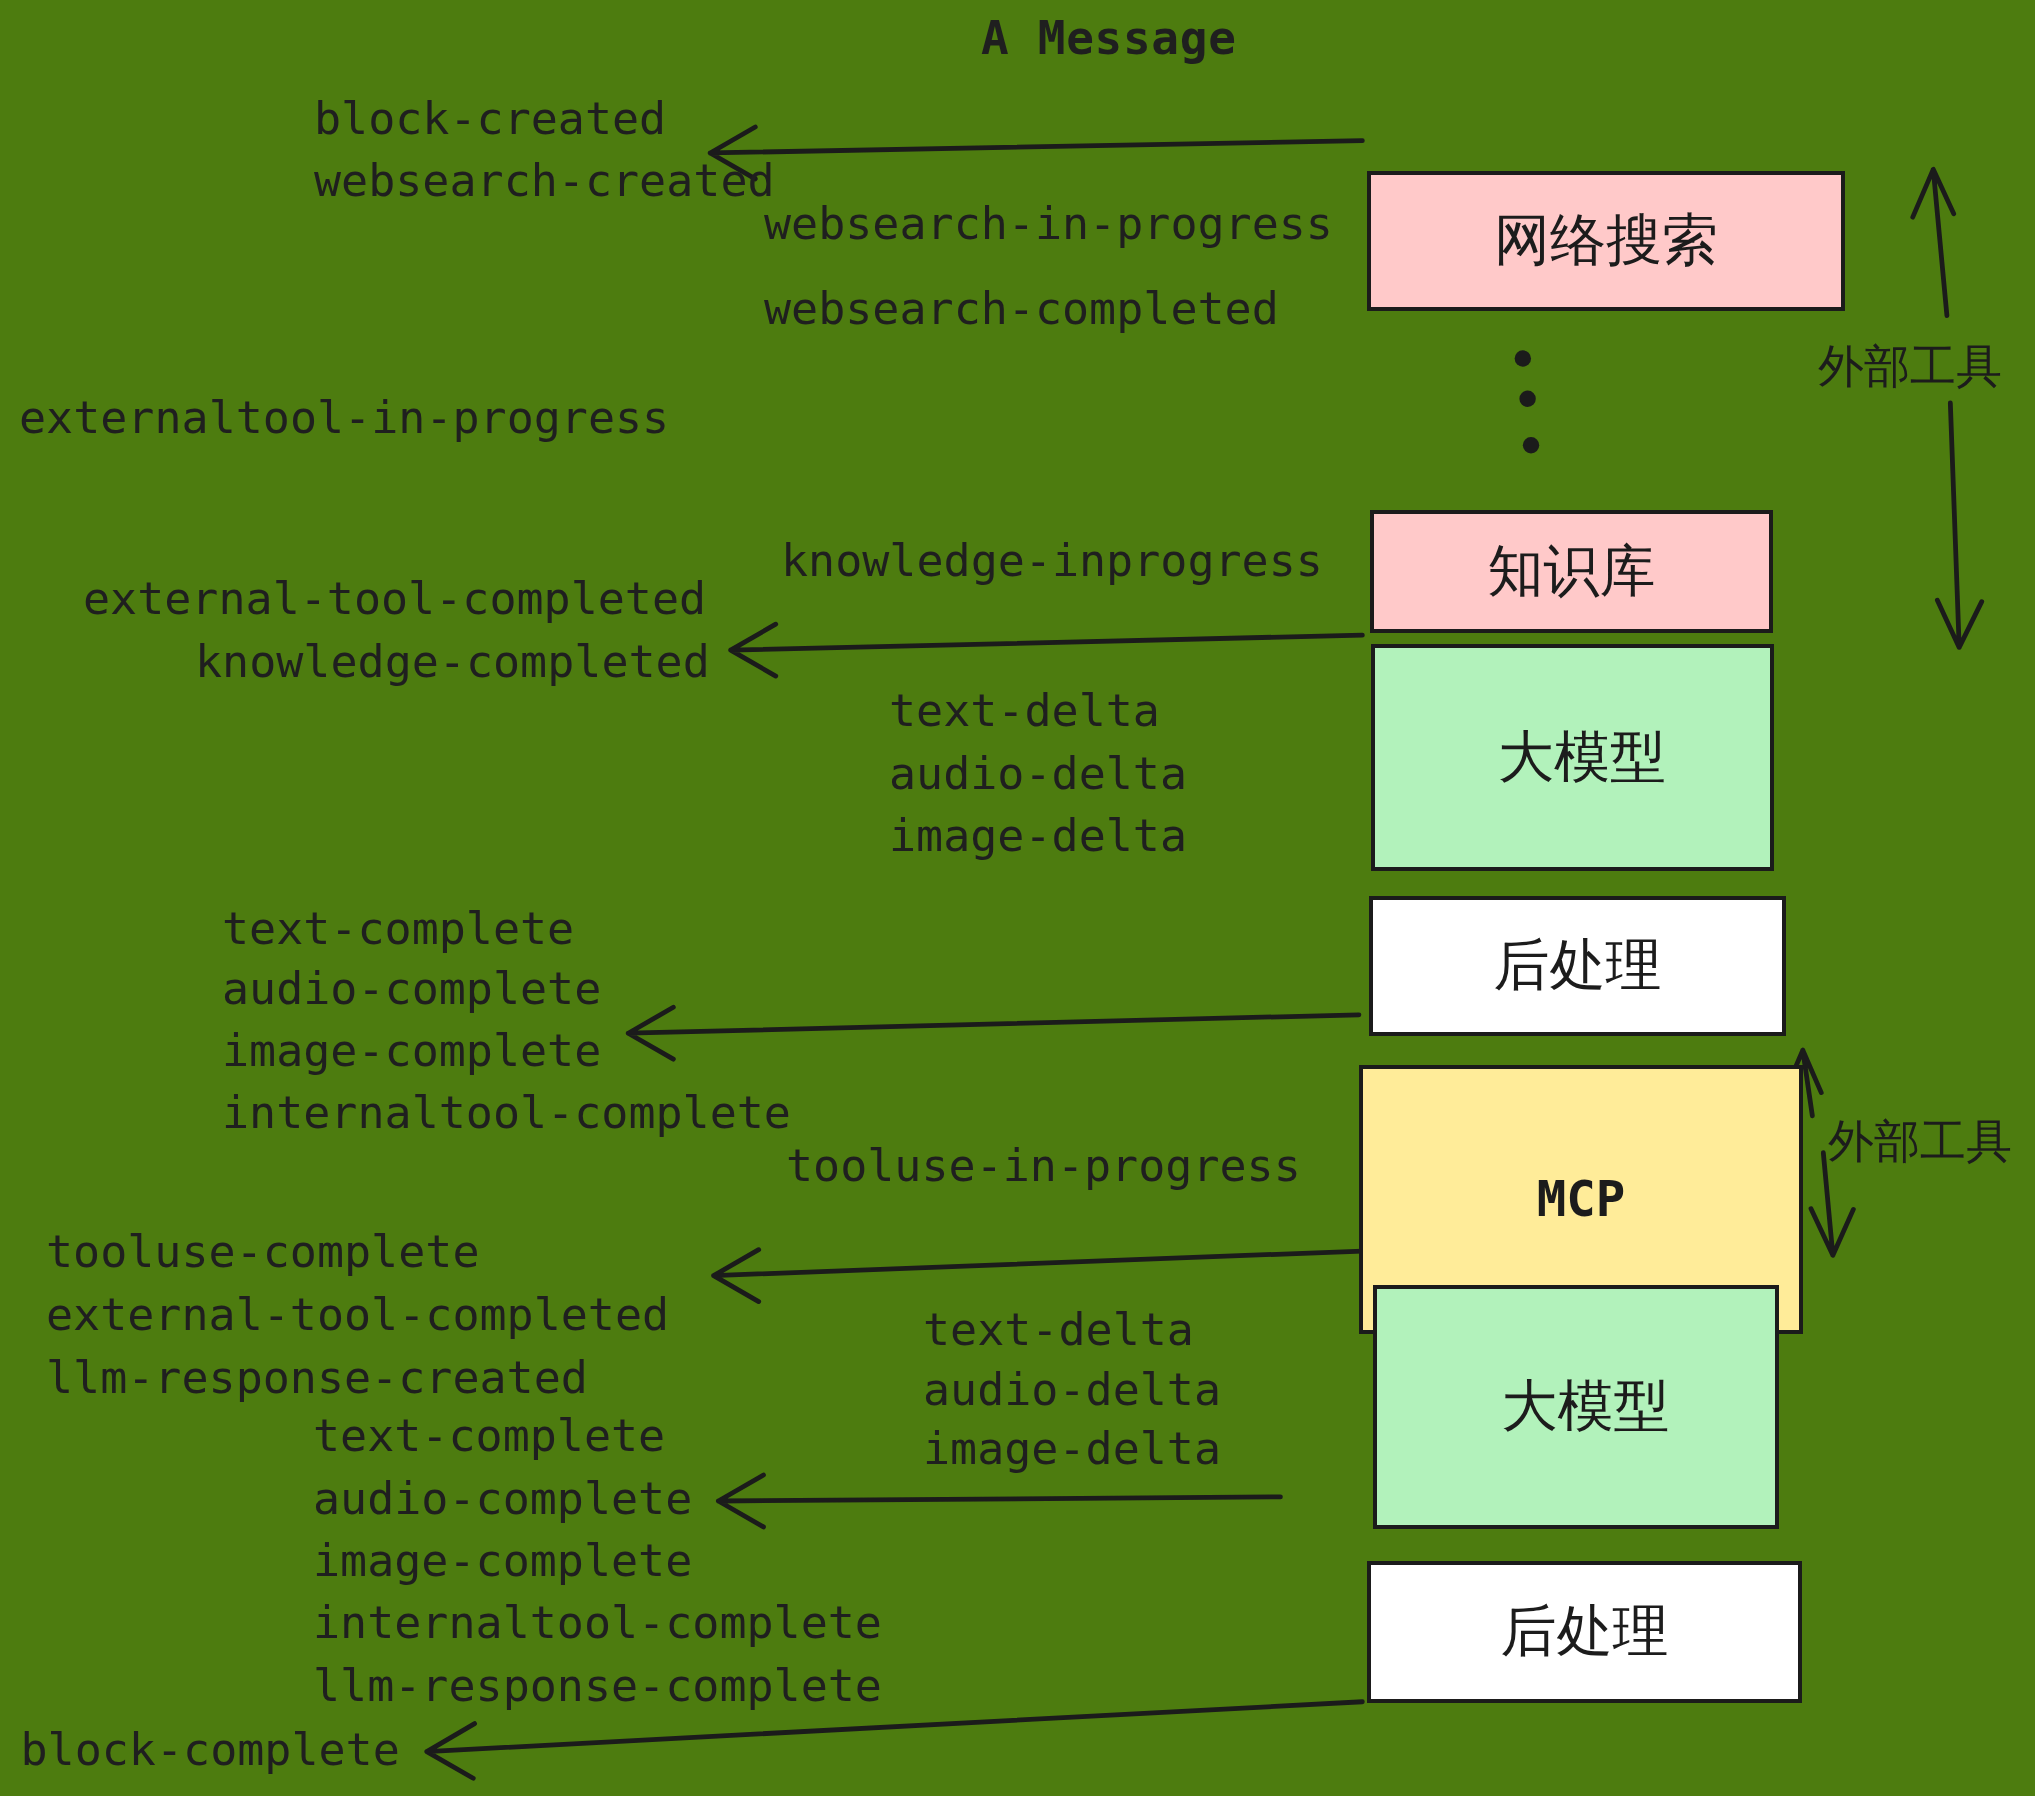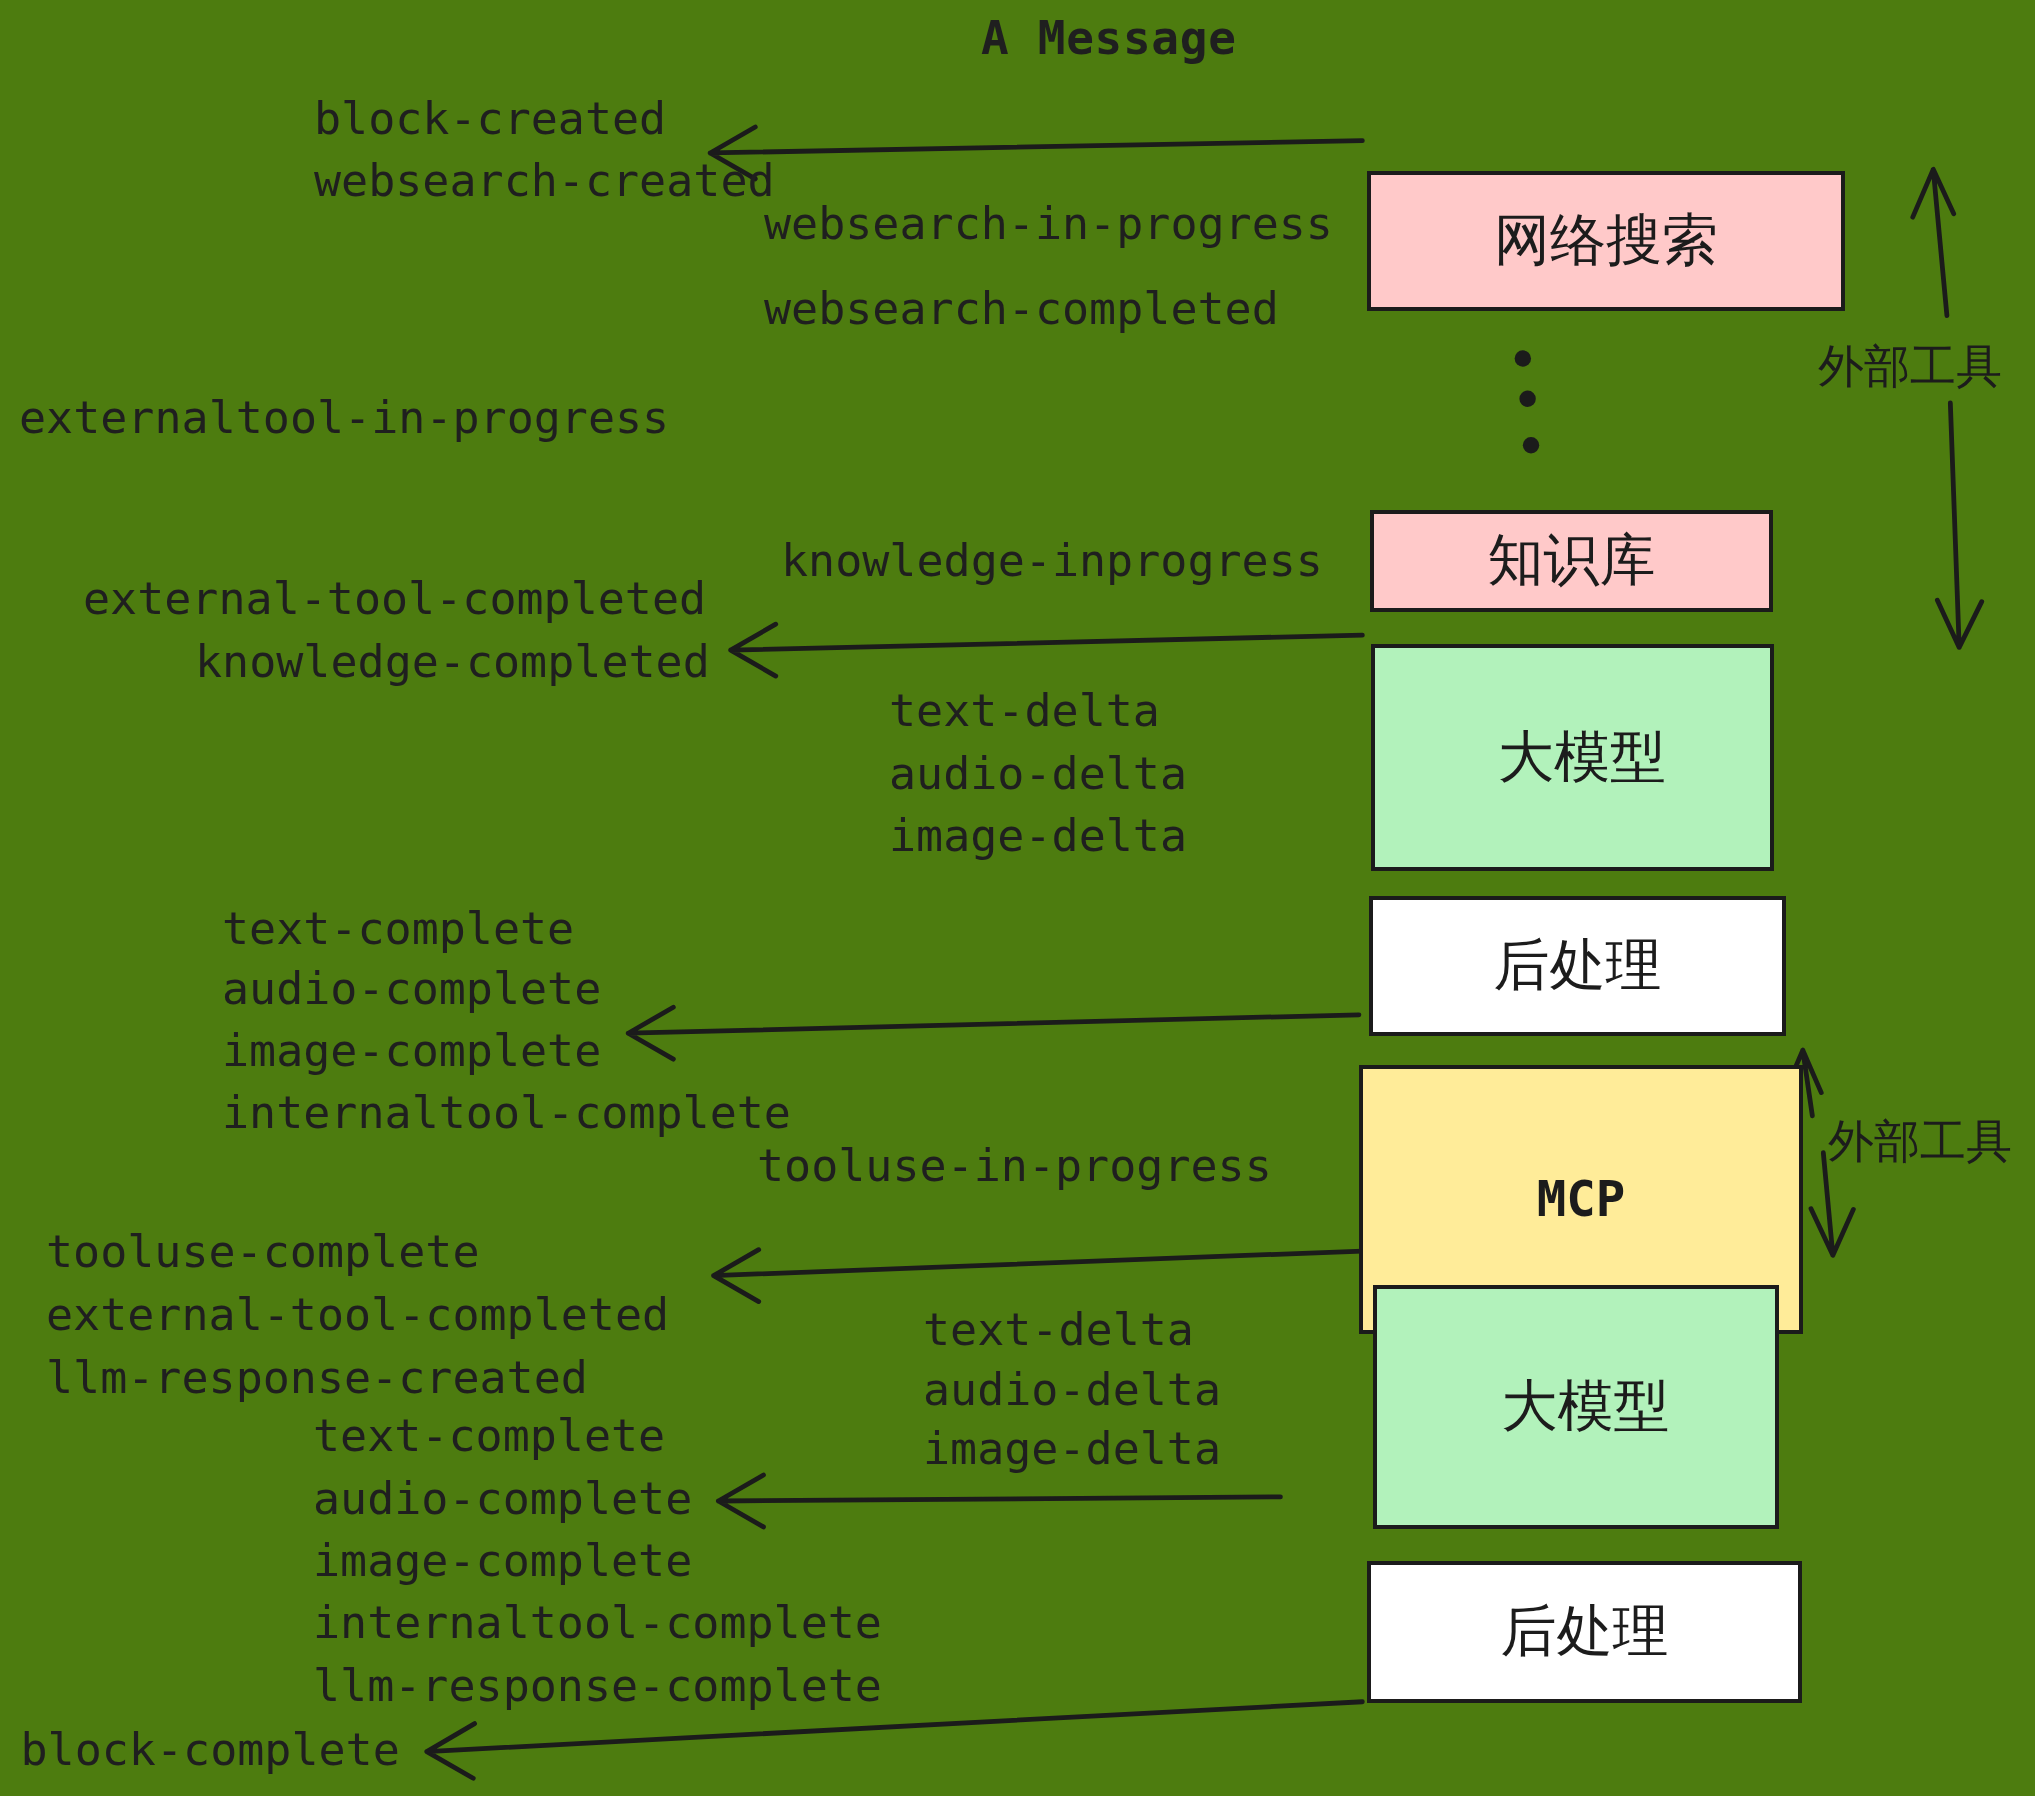--- a/index.html
+++ b/index.html
@@ -98,21 +98,21 @@
 
   <div class="ev" style="left:889px;top:688px">text-delta</div>
   <div class="ev" style="left:889px;top:751px">audio-delta</div>
   <div class="ev" style="left:889px;top:813px">image-delta</div>
 
   <div class="ev" style="left:222px;top:906px">text-complete</div>
   <div class="ev" style="left:222px;top:966px">audio-complete</div>
   <div class="ev" style="left:222px;top:1028px">image-complete</div>
   <div class="ev" style="left:222px;top:1090px">internaltool-complete</div>
 
-  <div class="ev" style="left:757px;top:1143px">tooluse-in-progress</div>
+  <div class="ev" style="left:786px;top:1143px">tooluse-in-progress</div>
 
   <div class="ev" style="left:46px;top:1229px">tooluse-complete</div>
   <div class="ev" style="left:46px;top:1292px">external-tool-completed</div>
   <div class="ev" style="left:46px;top:1355px">llm-response-created</div>
 
   <div class="ev" style="left:923px;top:1307px">text-delta</div>
   <div class="ev" style="left:923px;top:1367px">audio-delta</div>
   <div class="ev" style="left:923px;top:1426px">image-delta</div>
 
   <div class="ev" style="left:313px;top:1413px">text-complete</div>
@@ -120,21 +120,21 @@
   <div class="ev" style="left:313px;top:1538px">image-complete</div>
   <div class="ev" style="left:313px;top:1600px">internaltool-complete</div>
   <div class="ev" style="left:313px;top:1663px">llm-response-complete</div>
 
   <div class="ev" style="left:20.5px;top:1727px">block-complete</div>
 
   <div class="box pink" style="left:1367px;top:171px;width:478px;height:140px">
     <span class="box-label">网络搜索</span>
   </div>
 
-  <div class="box pink" style="left:1370px;top:510px;width:403px;height:102px">
+  <div class="box pink" style="left:1370px;top:510px;width:403px;height:123px">
     <span class="box-label">知识库</span>
   </div>
 
   <div class="box green" style="left:1371px;top:644px;width:403px;height:227px">
     <span class="box-label">大模型</span>
   </div>
 
   <div class="box white" style="left:1369px;top:896px;width:417px;height:140px">
     <span class="box-label">后处理</span>
   </div>

